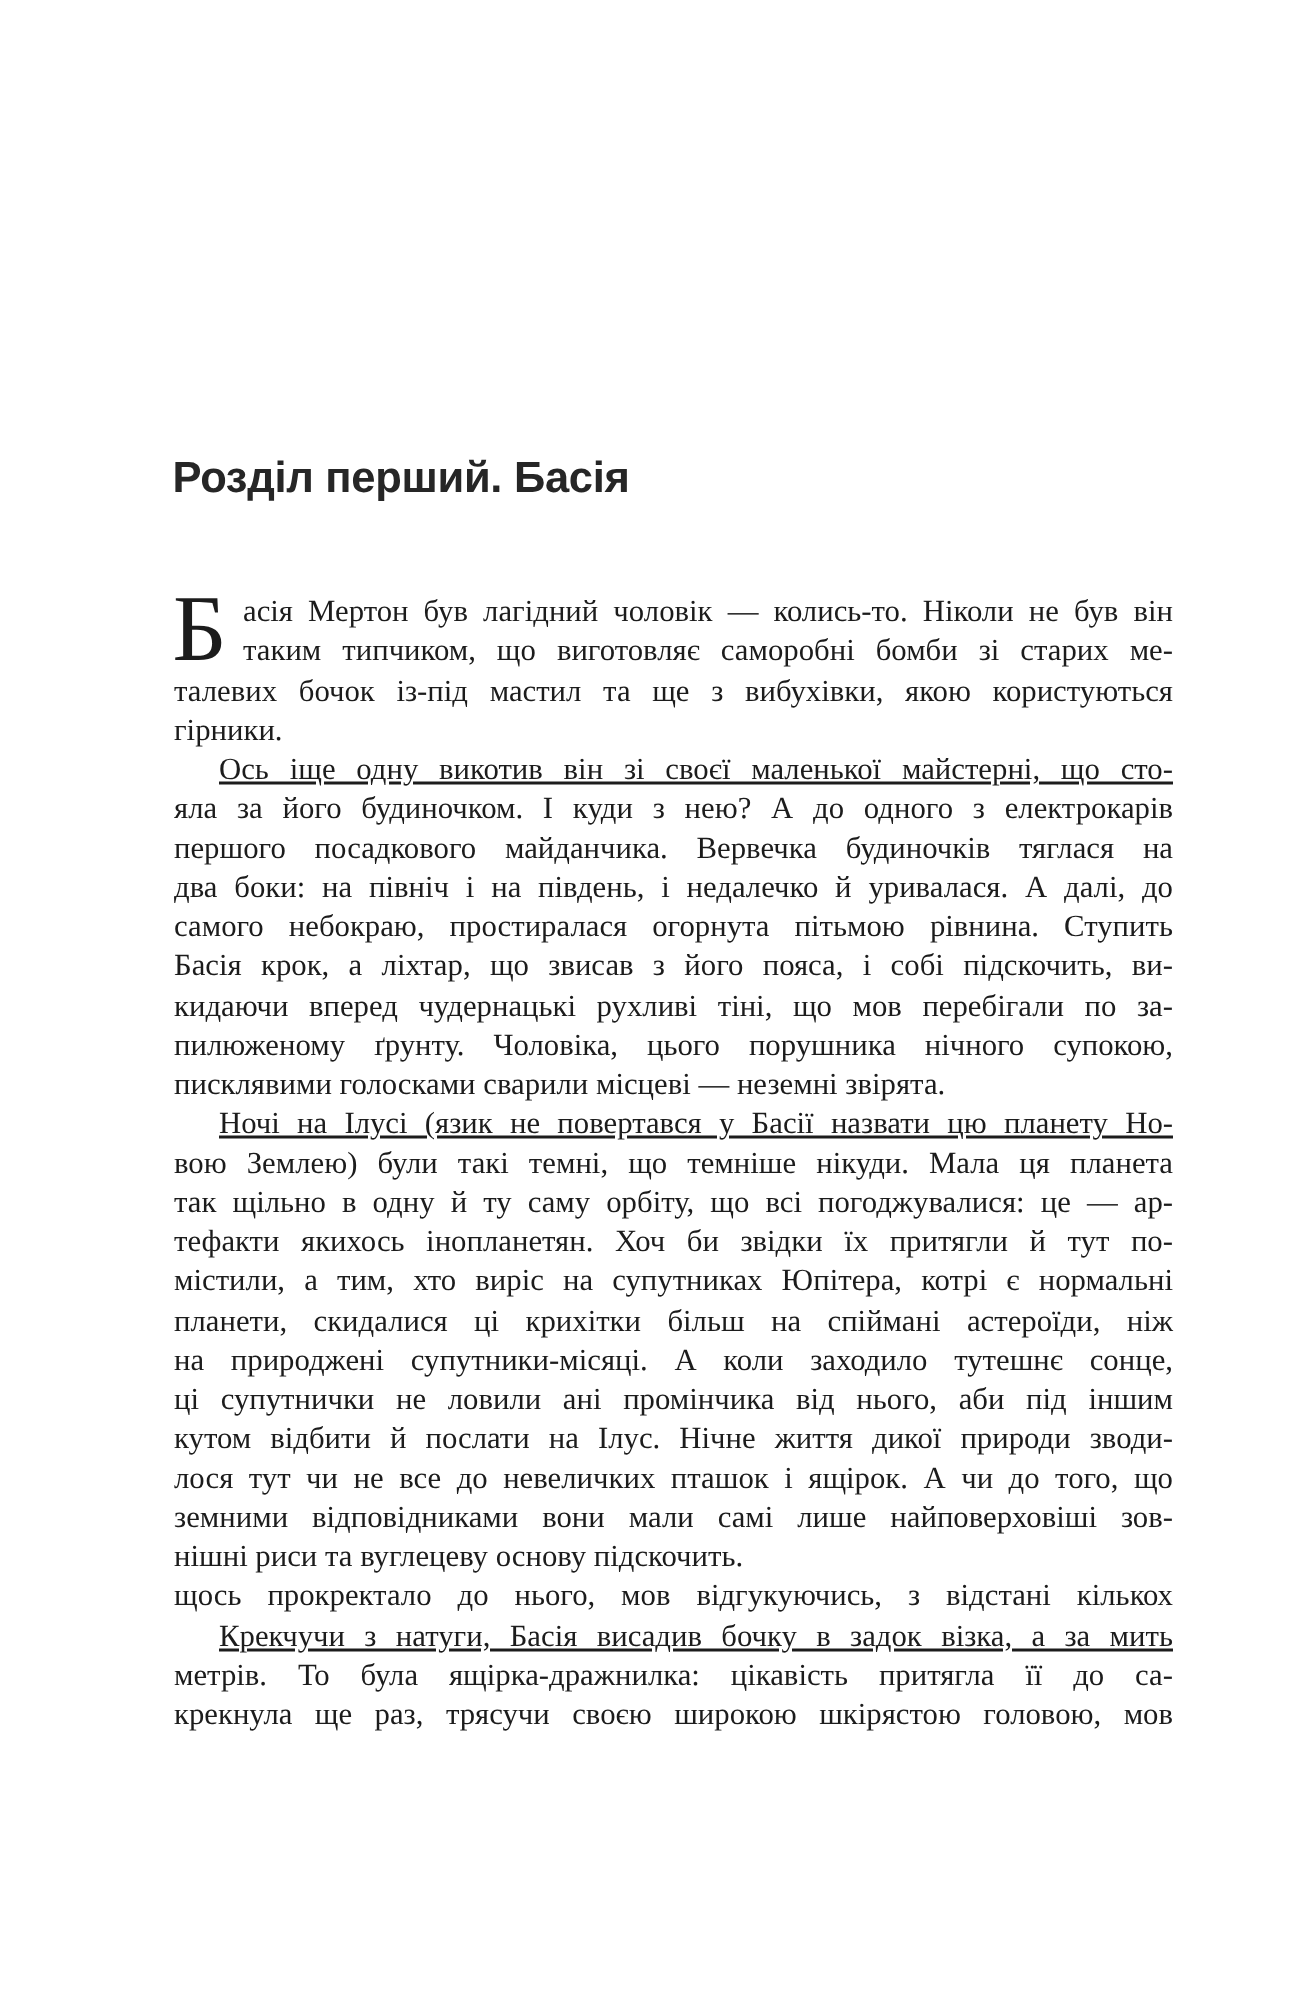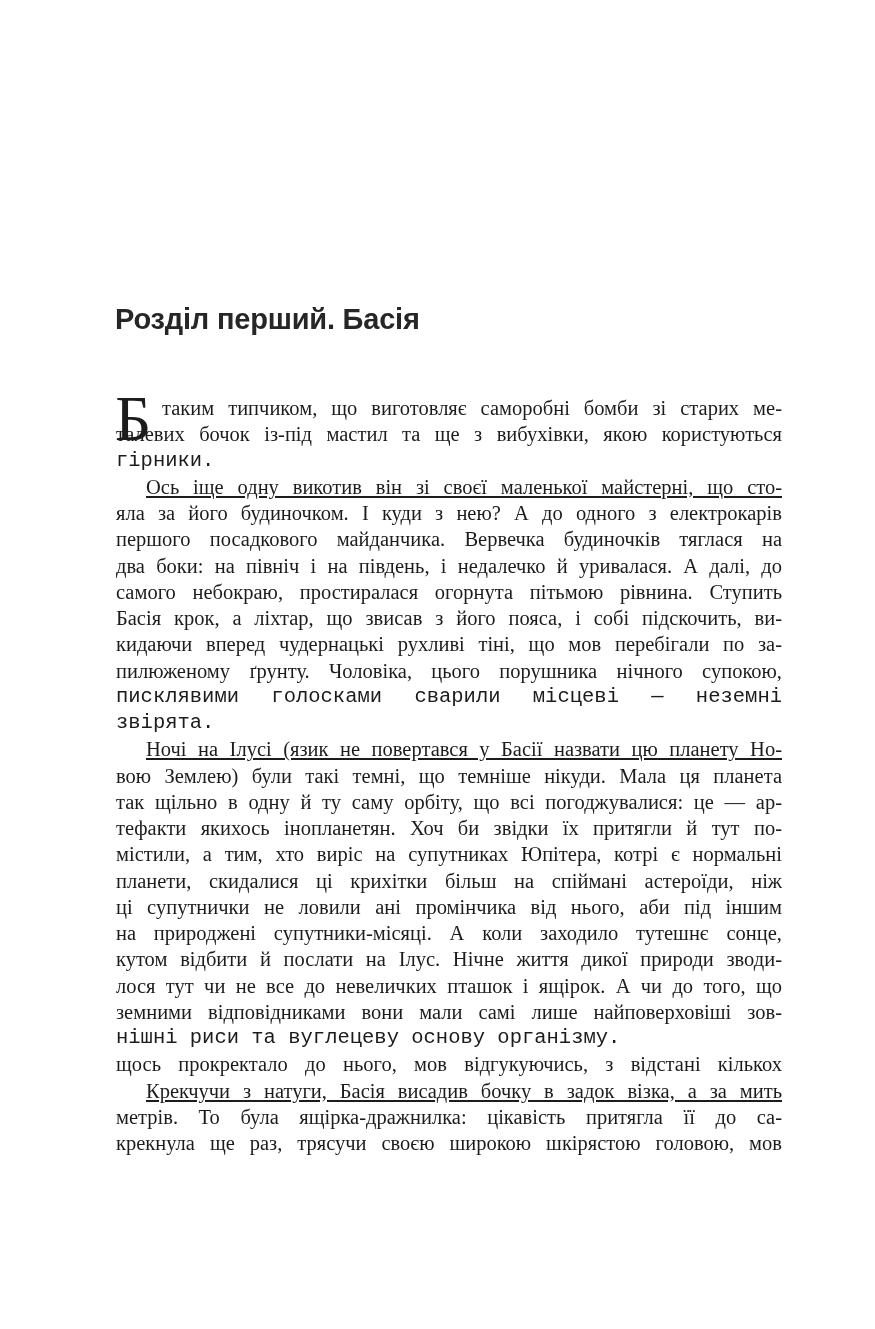--- a/index.html
+++ b/index.html
@@ -41,21 +41,20 @@
   }
   .para{margin:0;padding:0;}
   .p1{position:relative;}
   .ln{
     text-align:justify;
     text-align-last:justify;
     -moz-text-align-last:justify;
   }
   .ln.end{
     text-align-last:left;
-    font-family:Liberation Mono, monospace;
     -moz-text-align-last:left;
   }
   .ln.ind{text-indent:30px;text-decoration:underline;}
   .p1 .dc-ind{padding-left:46px;}
   .dropcap{
     position:absolute;
     left:-1px;
     top:-7px;
     font-family:"Liberation Serif", serif;
     font-size:63px;
@@ -67,20 +66,21 @@
 <body>
 
 <div class="page">
 
   <h1 class="chapter-title">Розділ перший. Басія</h1>
 
   <div class="body-text">
 
     <div class="para p1">
       <span class="dropcap">Б</span>
+      <div class="ln dc-ind">асія Мертон був лагідний чоловік — колись-то. Ніколи не був він</div>
       <div class="ln dc-ind">таким типчиком, що виготовляє саморобні бомби зі старих ме-</div>
       <div class="ln">талевих бочок із-під мастил та ще з вибухівки, якою користуються</div>
       <div class="ln end">гірники.</div>
     </div>
 
     <div class="para">
       <div class="ln ind">Ось іще одну викотив він зі своєї маленької майстерні, що сто-</div>
       <div class="ln">яла за його будиночком. І куди з нею? А до одного з електрокарів</div>
       <div class="ln">першого посадкового майданчика. Вервечка будиночків тяглася на</div>
       <div class="ln">два боки: на північ і на південь, і недалечко й уривалася. А далі, до</div>
@@ -91,26 +91,26 @@
       <div class="ln end">писклявими голосками сварили місцеві — неземні звірята.</div>
     </div>
 
     <div class="para">
       <div class="ln ind">Ночі на Ілусі (язик не повертався у Басії назвати цю планету Но-</div>
       <div class="ln">вою Землею) були такі темні, що темніше нікуди. Мала ця планета</div>
       <div class="ln">так щільно в одну й ту саму орбіту, що всі погоджувалися: це — ар-</div>
       <div class="ln">тефакти якихось інопланетян. Хоч би звідки їх притягли й тут по-</div>
       <div class="ln">містили, а тим, хто виріс на супутниках Юпітера, котрі є нормальні</div>
       <div class="ln">планети, скидалися ці крихітки більш на спіймані астероїди, ніж</div>
+      <div class="ln">на природжені супутники-місяці. А коли заходило тутешнє сонце,</div>
       <div class="ln">ці супутнички не ловили ані промінчика від нього, аби під іншим</div>
-      <div class="ln">на природжені супутники-місяці. А коли заходило тутешнє сонце,</div>
       <div class="ln">кутом відбити й послати на Ілус. Нічне життя дикої природи зводи-</div>
       <div class="ln">лося тут чи не все до невеличких пташок і ящірок. А чи до того, що</div>
       <div class="ln">земними відповідниками вони мали самі лише найповерховіші зов-</div>
-      <div class="ln end">нішні риси та вуглецеву основу організму.</div>
+      <div class="ln end">нішні риси та вуглецеву основу підскочить.</div>
     </div>
 
     <div class="para">
       <div class="ln">щось прокректало до нього, мов відгукуючись, з відстані кількох</div>
       <div class="ln ind">Крекчучи з натуги, Басія висадив бочку в задок візка, а за мить</div>
       <div class="ln">метрів. То була ящірка-дражнилка: цікавість притягла її до са-</div>
       <div class="ln">крекнула ще раз, трясучи своєю широкою шкірястою головою, мов</div>
     </div>
 
   </div>

